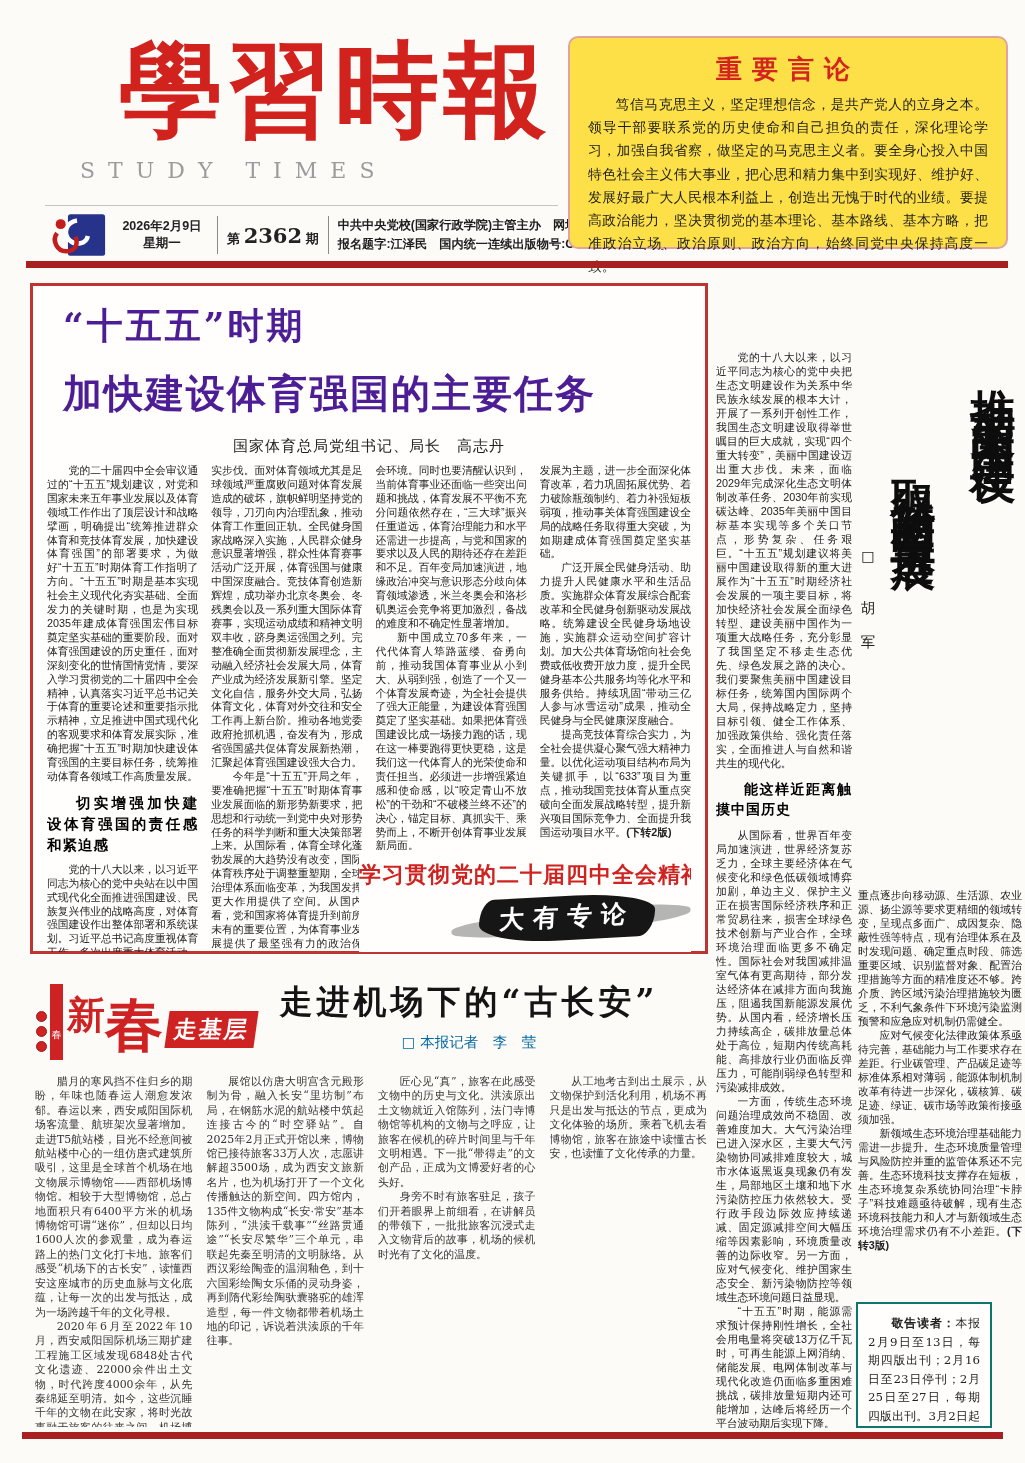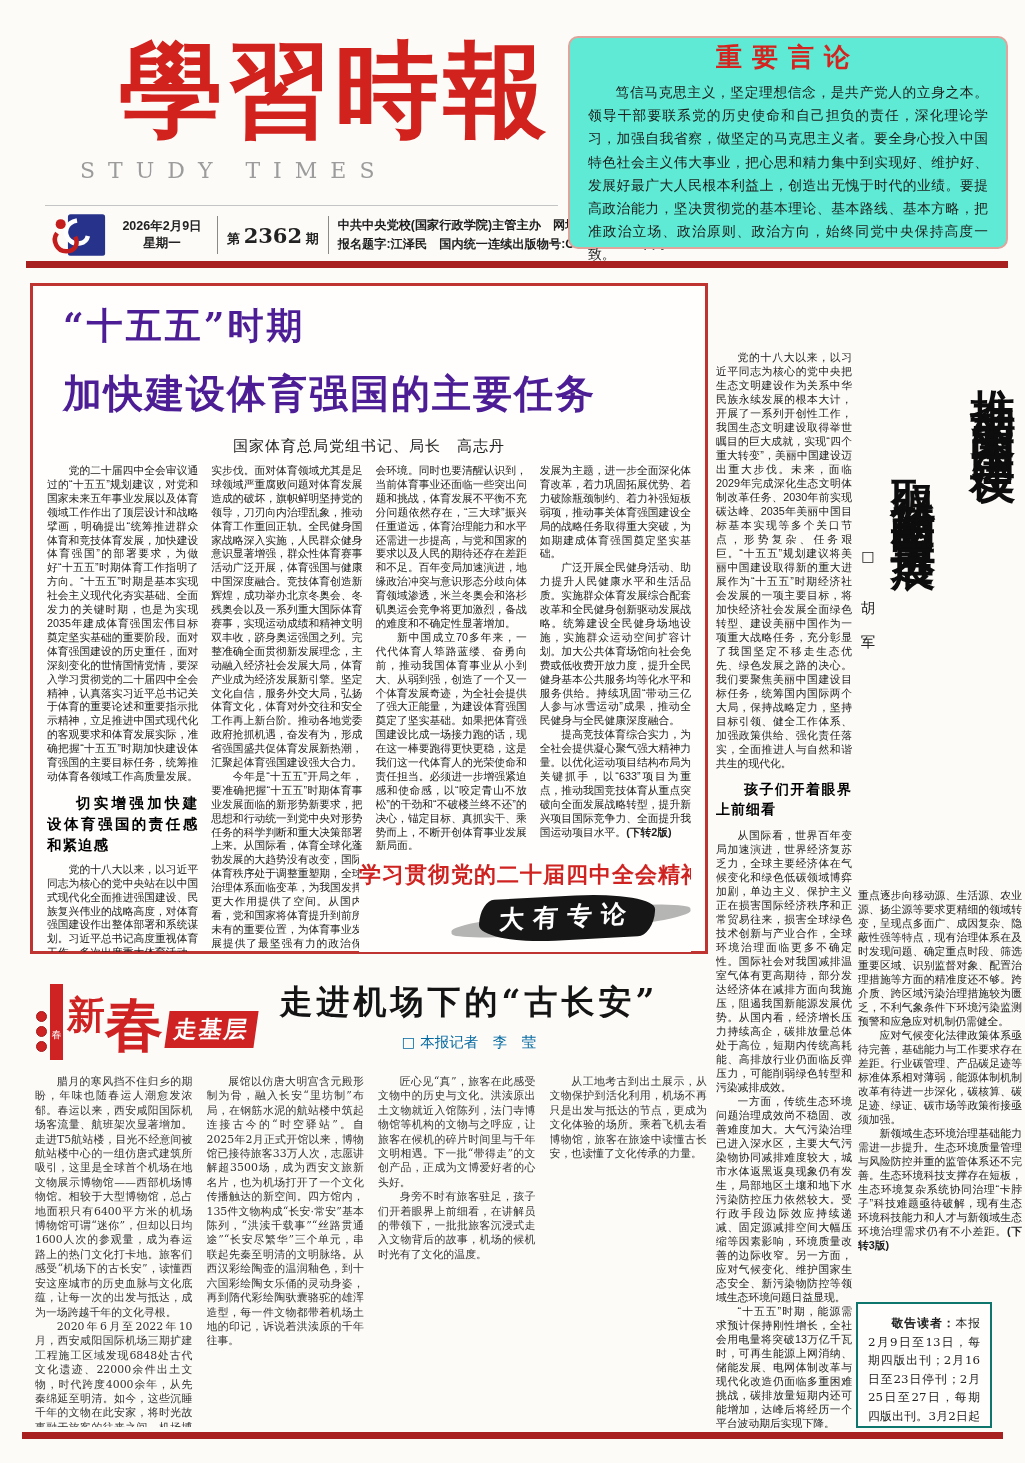--- a/index.html
+++ b/index.html
@@ -14,21 +14,21 @@
   .mast-hairline{left:45px;top:205px;width:513px;height:1px;background:#c4c4c4;}
   .info-bar{left:48px;top:210px;width:665px;height:50px;display:flex;align-items:center;}
   .emblem{width:58px;height:46px;margin-right:10px;flex:none;}
   .date-block{text-align:center;font-size:12.5px;font-weight:700;color:#222;line-height:17px;width:92px;flex:none;}
   .vdiv{width:1px;height:38px;background:#8a8a8a;margin:0 9px;flex:none;}
   .issue-block{font-size:13px;font-weight:700;white-space:nowrap;flex:none;}
   .issue-no{font-size:21px;font-family:"DejaVu Serif",serif;}
   .pub-block{font-size:12.2px;font-weight:700;line-height:19px;color:#1d1d1d;white-space:nowrap;}
   
   .remarks-box{left:568px;top:36px;width:440px;height:213px;border:2px solid #e0a49c;border-radius:10px;
-               background:#5eead4;padding:0 18px;box-sizing:border-box;}
+               background:#fde047;padding:12px 18px;box-sizing:border-box;}
   .remarks-title{text-align:center;color:#d42420;font-size:26px;font-weight:900;letter-spacing:10px;
                  font-family:"DejaVu Serif",serif;margin:2px 0 6px;}
   .remarks-body{font-family:"DejaVu Serif",serif;font-size:13.8px;line-height:23.2px;text-align:justify;
                 text-indent:2em;color:#1c1c1c;margin:0;}
   .rule-top{left:26px;top:261px;width:982px;height:7px;background:#a8201f;}
   .rule-bottom{left:22px;top:1432px;width:981px;height:7px;background:#a8201f;}
   
   .main-box{left:30px;top:283px;width:678px;height:671px;border:3px solid #bf3430;background:#fffefc;
             box-sizing:border-box;padding:8px 14px;}
   .m-head{text-align:left;font-family:"DejaVu Serif",serif;font-weight:900;color:#4c1d95;margin:16px;}
@@ -163,21 +163,21 @@
         <div class="stamp-wrap">
           <div class="stamp-smear"></div>
           <div class="stamp">大有专论</div>
         </div>
       </div>
     </div>
   </div>
 
   <div class="abs rcol r-colA">
     <p class="p">党的十八大以来，以习近平同志为核心的党中央把生态文明建设作为关系中华民族永续发展的根本大计，开展了一系列开创性工作，我国生态文明建设取得举世瞩目的巨大成就，实现“四个重大转变”，美丽中国建设迈出重大步伐。未来，面临2029年完成深化生态文明体制改革任务、2030年前实现碳达峰、2035年美丽中国目标基本实现等多个关口节点，形势复杂、任务艰巨。“十五五”规划建议将美丽中国建设取得新的重大进展作为“十五五”时期经济社会发展的一项主要目标，将加快经济社会发展全面绿色转型、建设美丽中国作为一项重大战略任务，充分彰显了我国坚定不移走生态优先、绿色发展之路的决心。我们要聚焦美丽中国建设目标任务，统筹国内国际两个大局，保持战略定力，坚持目标引领、健全工作体系、加强政策供给、强化责任落实，全面推进人与自然和谐共生的现代化。</p>
-    <div class="r-sub">孩子们开着眼界上前细看</div>
+    <div class="r-sub">能这样近距离触摸中国历史</div>
     <p class="p">从国际看，世界百年变局加速演进，世界经济复苏乏力，全球主要经济体在气候变化和绿色低碳领域博弈加剧，单边主义、保护主义正在损害国际经济秩序和正常贸易往来，损害全球绿色技术创新与产业合作，全球环境治理面临更多不确定性。国际社会对我国减排温室气体有更高期待，部分发达经济体在减排方面向我施压，阻遏我国新能源发展优势。从国内看，经济增长压力持续高企，碳排放量总体处于高位，短期内传统高耗能、高排放行业仍面临反弹压力，可能削弱绿色转型和污染减排成效。</p>
     <p class="p">一方面，传统生态环境问题治理成效尚不稳固、改善难度加大。大气污染治理已进入深水区，主要大气污染物协同减排难度较大，城市水体返黑返臭现象仍有发生，局部地区土壤和地下水污染防控压力依然较大。受行政手段边际效应持续递减、固定源减排空间大幅压缩等因素影响，环境质量改善的边际收窄。另一方面，应对气候变化、维护国家生态安全、新污染物防控等领域生态环境问题日益显现。</p>
     <p class="p">“十五五”时期，能源需求预计保持刚性增长，全社会用电量将突破13万亿千瓦时，可再生能源上网消纳、储能发展、电网体制改革与现代化改造仍面临多重困难挑战，碳排放量短期内还可能增加，达峰后将经历一个平台波动期后实现下降。</p>
 
   </div>
 
   <div class="abs v-head">
     <span class="v-line v-line1">推动美丽中国建设</span>
     <span class="v-line v-line2">取得新的重大进展</span>
   </div>

